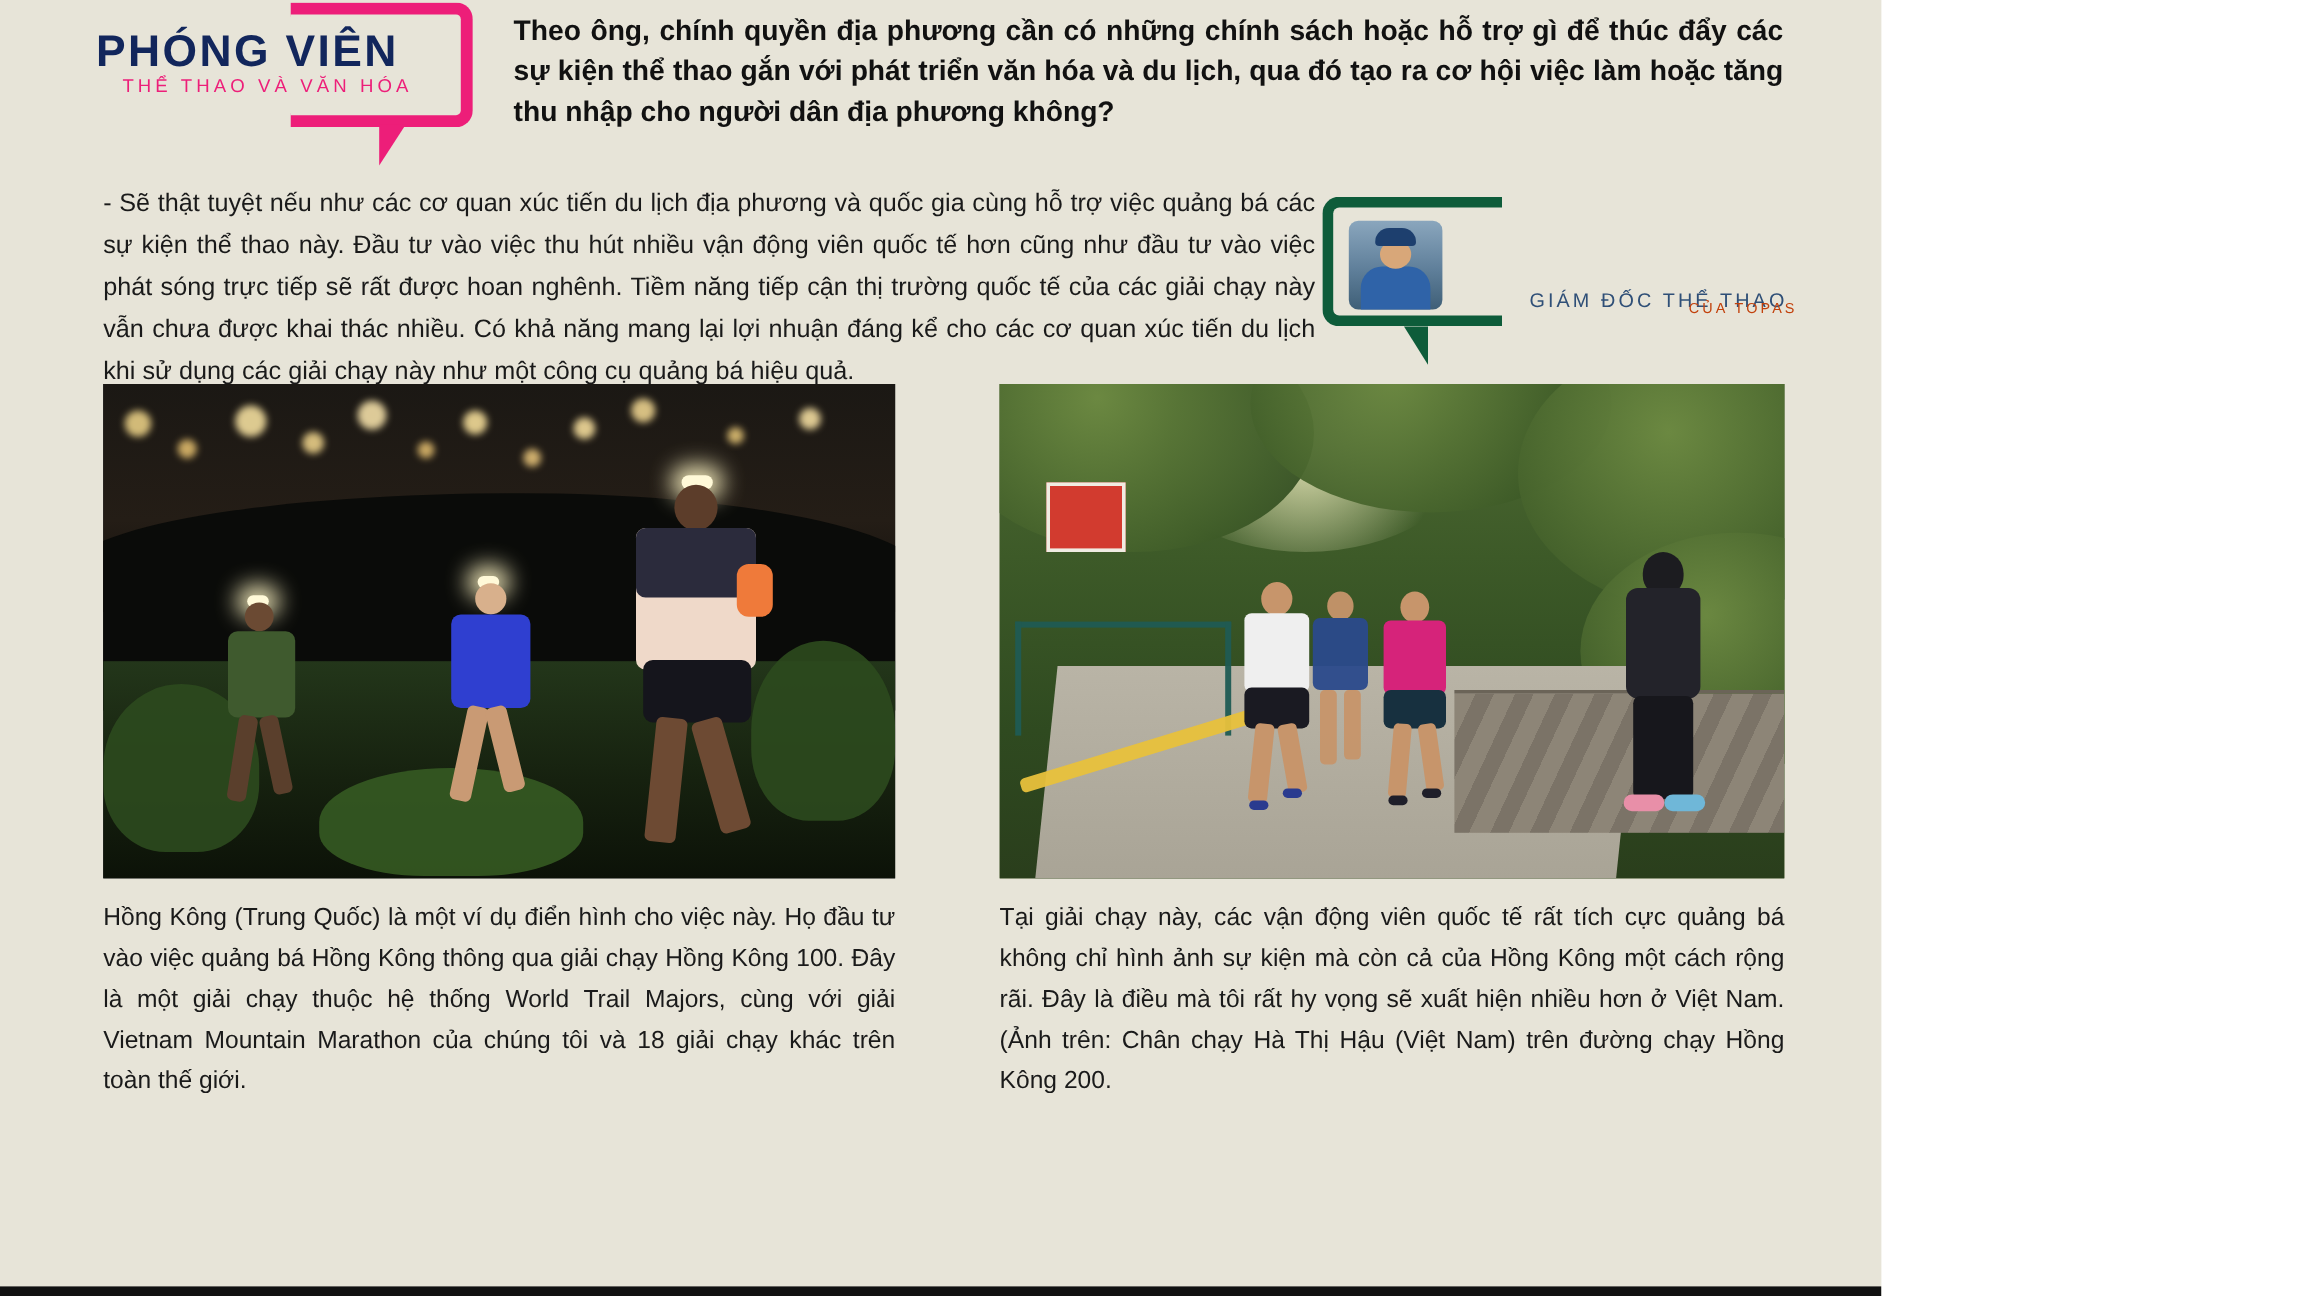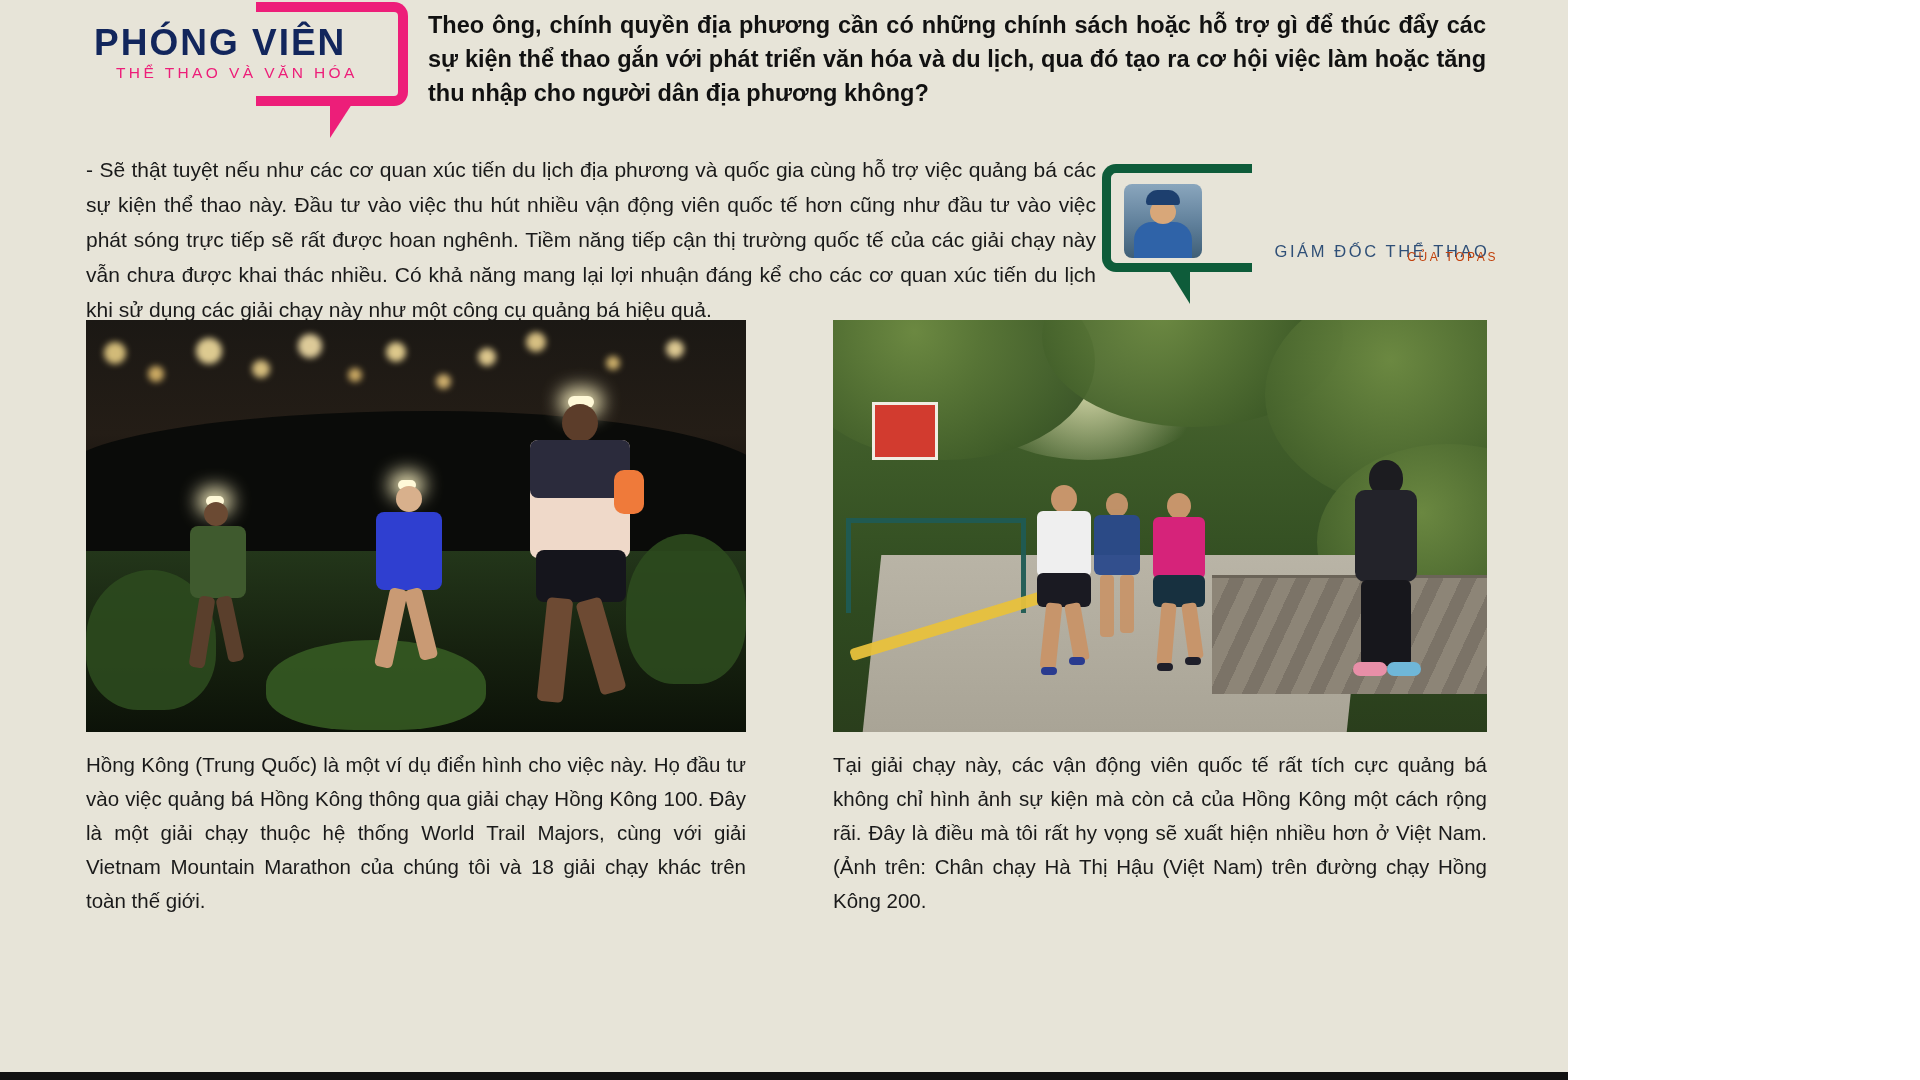--- a/index.html
+++ b/index.html
@@ -33,21 +33,21 @@
     left: 0;
     top: 1072px;
     width: 1568px;
     height: 8px;
     background: #111111;
   }
 
   
   .badge-reporter {
     position: absolute;
-    left: 86px;
+    left: 72px;
     top: 0px;
     width: 330px;
     height: 140px;
   }
   .badge-reporter .frame {
     position: absolute;
     left: 170px;
     top: 2px;
     width: 152px;
     height: 104px;

